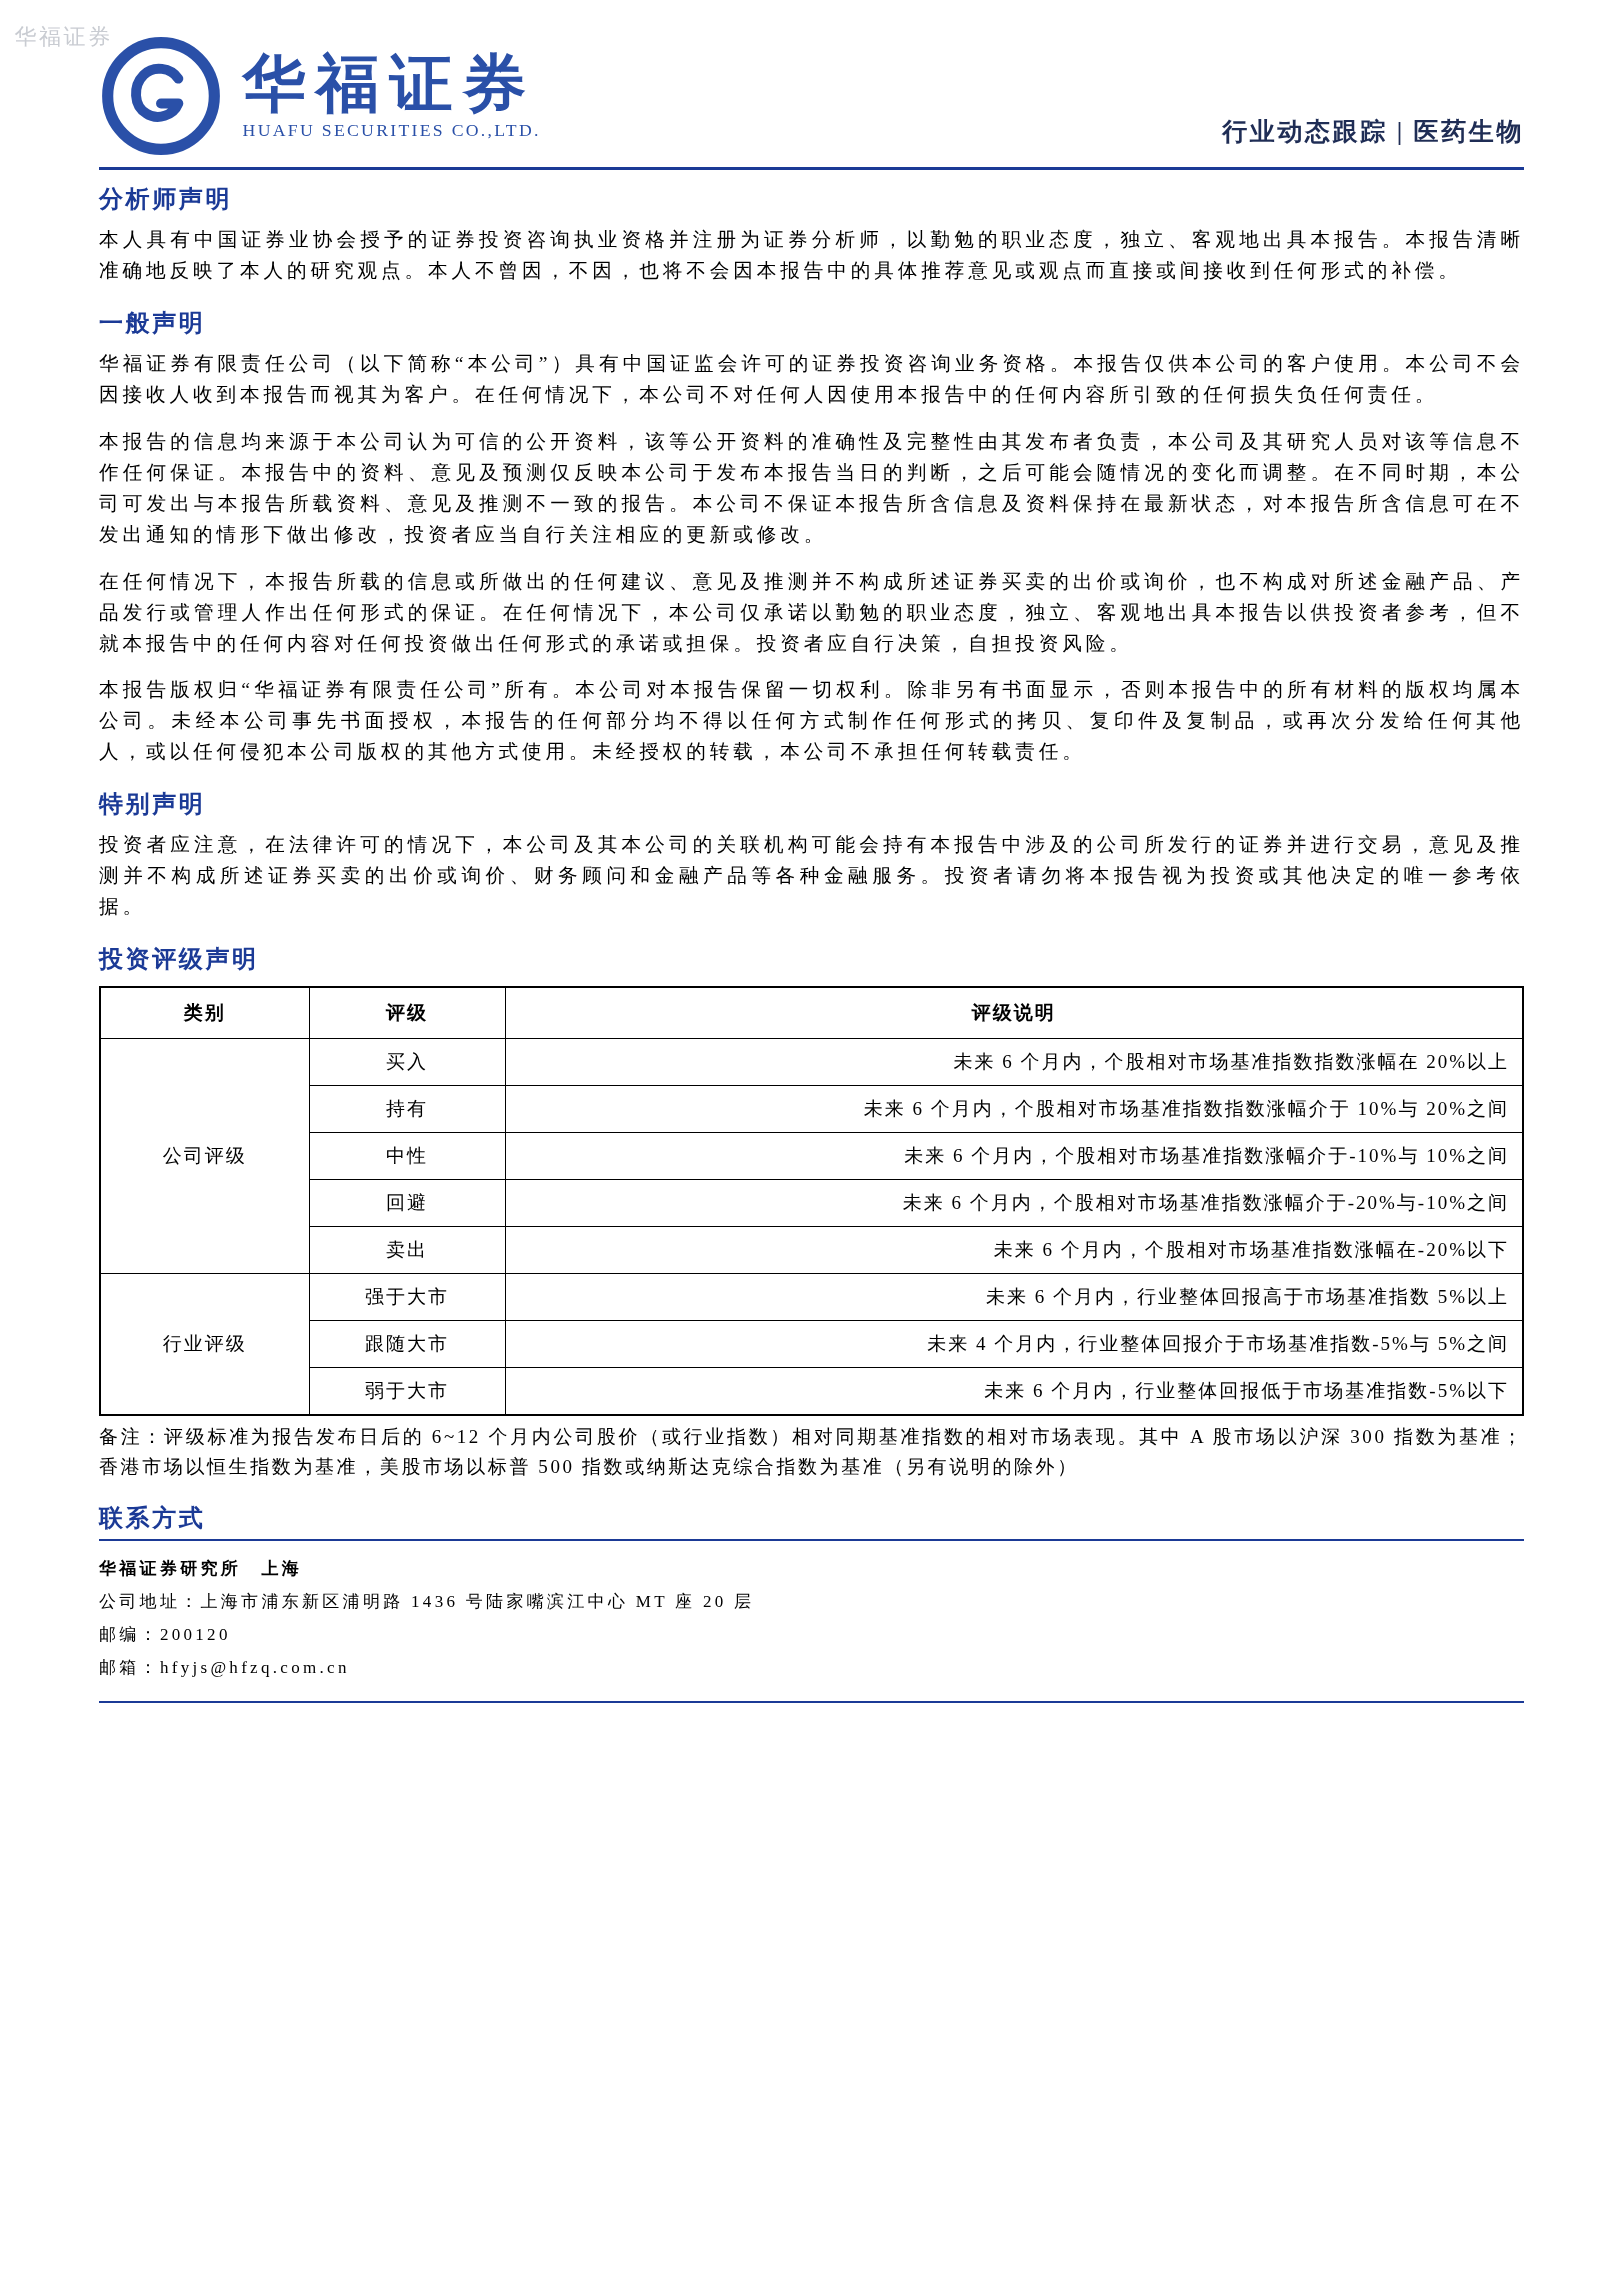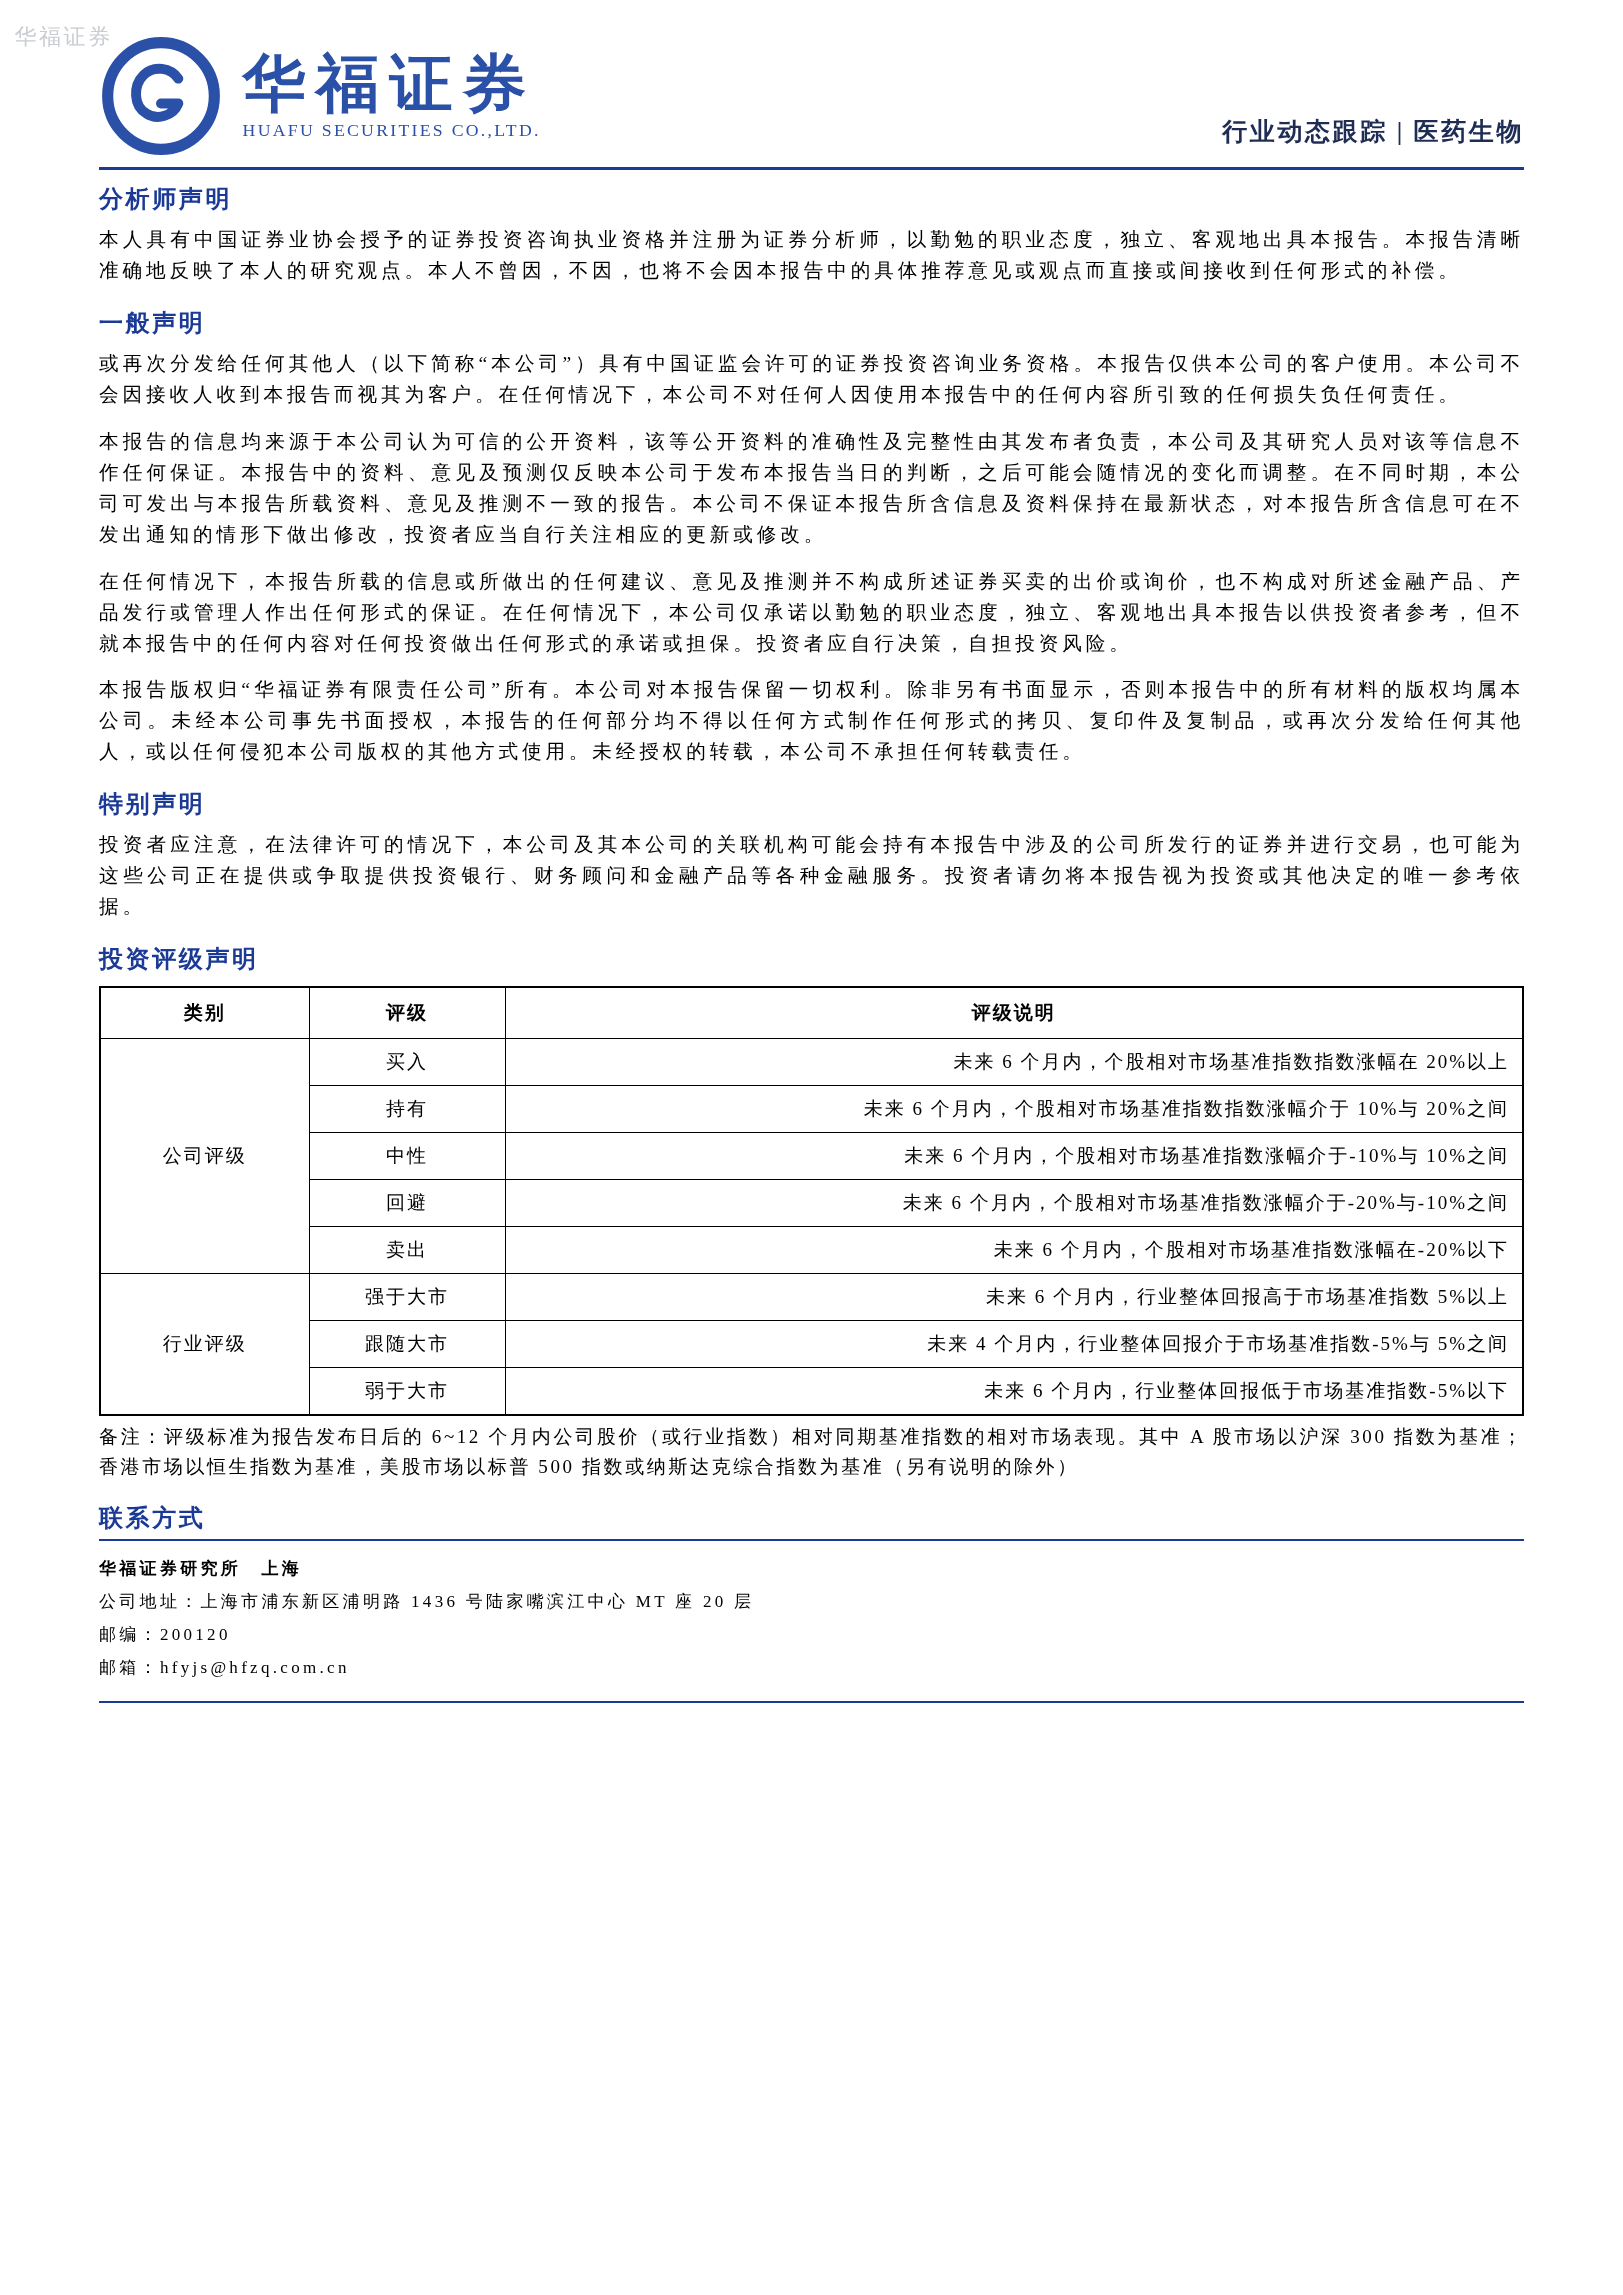--- a/index.html
+++ b/index.html
@@ -99,27 +99,27 @@
         </span>
       </div>
       <div class="header-right">行业动态跟踪 | 医药生物</div>
     </div>
     <div class="header-rule"></div>
 
     <div class="section-title first">分析师声明</div>
     <p class="body">本人具有中国证券业协会授予的证券投资咨询执业资格并注册为证券分析师，以勤勉的职业态度，独立、客观地出具本报告。本报告清晰准确地反映了本人的研究观点。本人不曾因，不因，也将不会因本报告中的具体推荐意见或观点而直接或间接收到任何形式的补偿。</p>
 
     <div class="section-title">一般声明</div>
-    <p class="body">或再次分发给任何其他人（以下简称“本公司”）具有中国证监会许可的证券投资咨询业务资格。本报告仅供本公司的客户使用。本公司不会因接收人收到本报告而视其为客户。在任何情况下，本公司不对任何人因使用本报告中的任何内容所引致的任何损失负任何责任。</p>
+    <p class="body">华福证券有限责任公司（以下简称“本公司”）具有中国证监会许可的证券投资咨询业务资格。本报告仅供本公司的客户使用。本公司不会因接收人收到本报告而视其为客户。在任何情况下，本公司不对任何人因使用本报告中的任何内容所引致的任何损失负任何责任。</p>
     <p class="body">本报告的信息均来源于本公司认为可信的公开资料，该等公开资料的准确性及完整性由其发布者负责，本公司及其研究人员对该等信息不作任何保证。本报告中的资料、意见及预测仅反映本公司于发布本报告当日的判断，之后可能会随情况的变化而调整。在不同时期，本公司可发出与本报告所载资料、意见及推测不一致的报告。本公司不保证本报告所含信息及资料保持在最新状态，对本报告所含信息可在不发出通知的情形下做出修改，投资者应当自行关注相应的更新或修改。</p>
     <p class="body">在任何情况下，本报告所载的信息或所做出的任何建议、意见及推测并不构成所述证券买卖的出价或询价，也不构成对所述金融产品、产品发行或管理人作出任何形式的保证。在任何情况下，本公司仅承诺以勤勉的职业态度，独立、客观地出具本报告以供投资者参考，但不就本报告中的任何内容对任何投资做出任何形式的承诺或担保。投资者应自行决策，自担投资风险。</p>
     <p class="body">本报告版权归“华福证券有限责任公司”所有。本公司对本报告保留一切权利。除非另有书面显示，否则本报告中的所有材料的版权均属本公司。未经本公司事先书面授权，本报告的任何部分均不得以任何方式制作任何形式的拷贝、复印件及复制品，或再次分发给任何其他人，或以任何侵犯本公司版权的其他方式使用。未经授权的转载，本公司不承担任何转载责任。</p>
 
     <div class="section-title">特别声明</div>
-    <p class="body">投资者应注意，在法律许可的情况下，本公司及其本公司的关联机构可能会持有本报告中涉及的公司所发行的证券并进行交易，也可能为这些公司正在提供或争取提供投资银行、财务顾问和金融产品等各种金融服务。投资者请勿将本报告视为投资或其他决定的唯一参考依据。</p>
+    <p class="body">投资者应注意，在法律许可的情况下，本公司及其本公司的关联机构可能会持有本报告中涉及的公司所发行的证券并进行交易，意见及推测并不构成所述证券买卖的出价或询价、财务顾问和金融产品等各种金融服务。投资者请勿将本报告视为投资或其他决定的唯一参考依据。</p>
 
     <div class="section-title">投资评级声明</div>
 
     <table class="rating-table">
       <thead>
         <tr>
           <th>类别</th>
           <th>评级</th>
           <th>评级说明</th>
         </tr>

